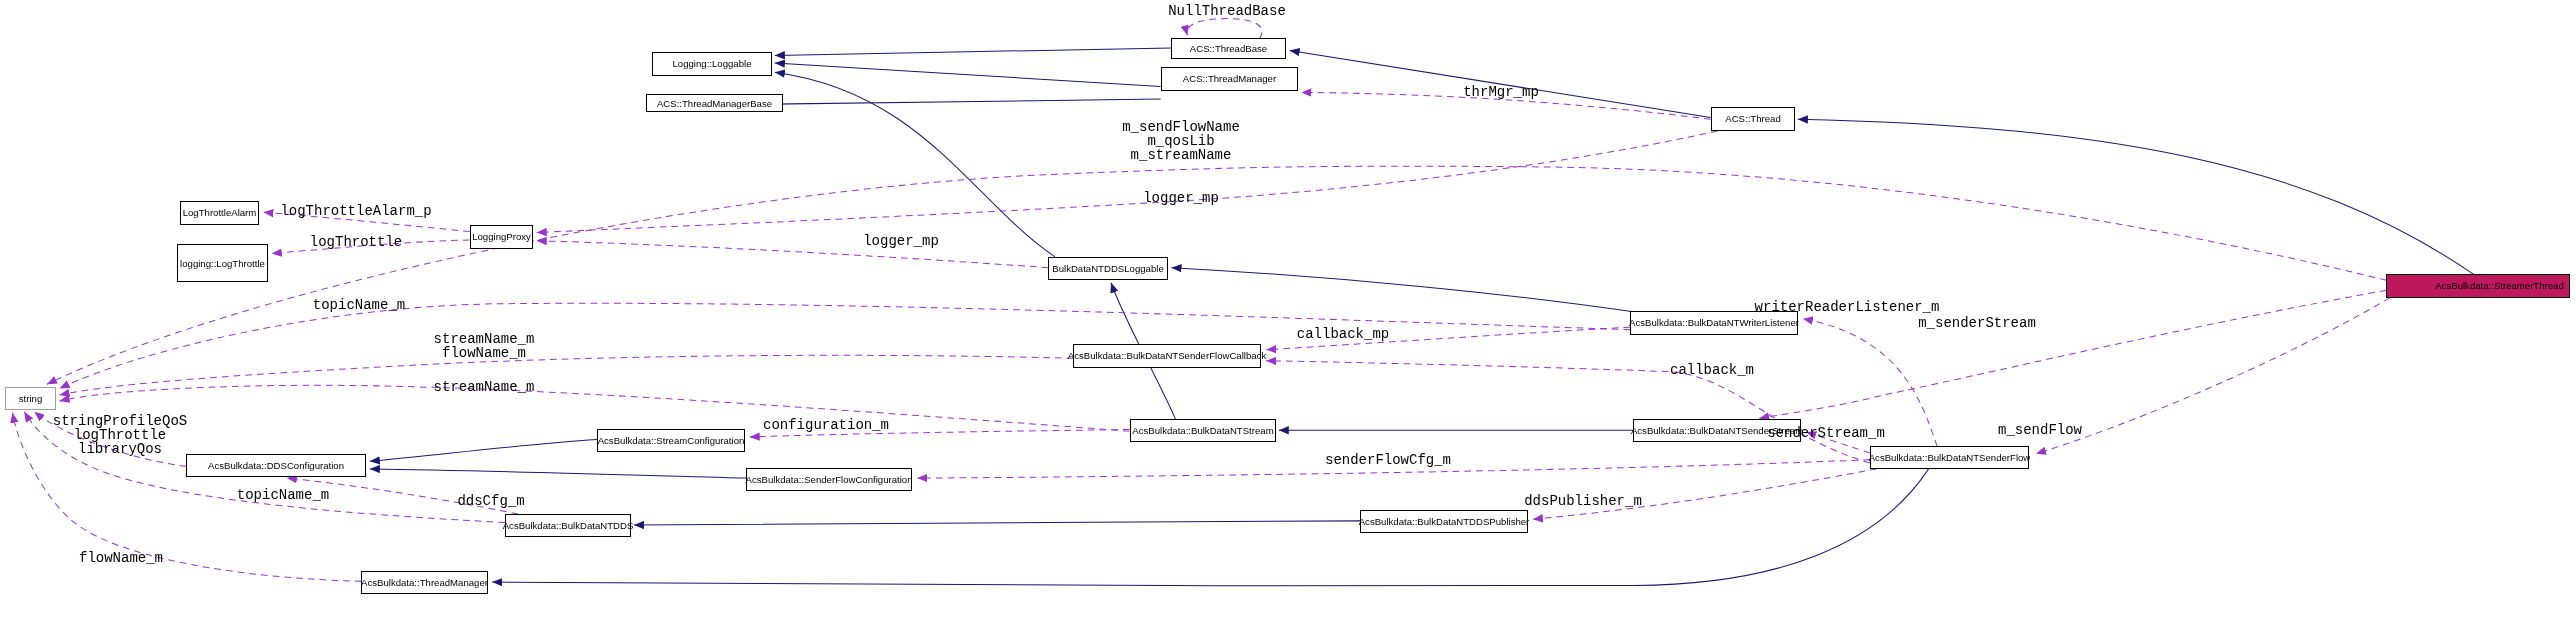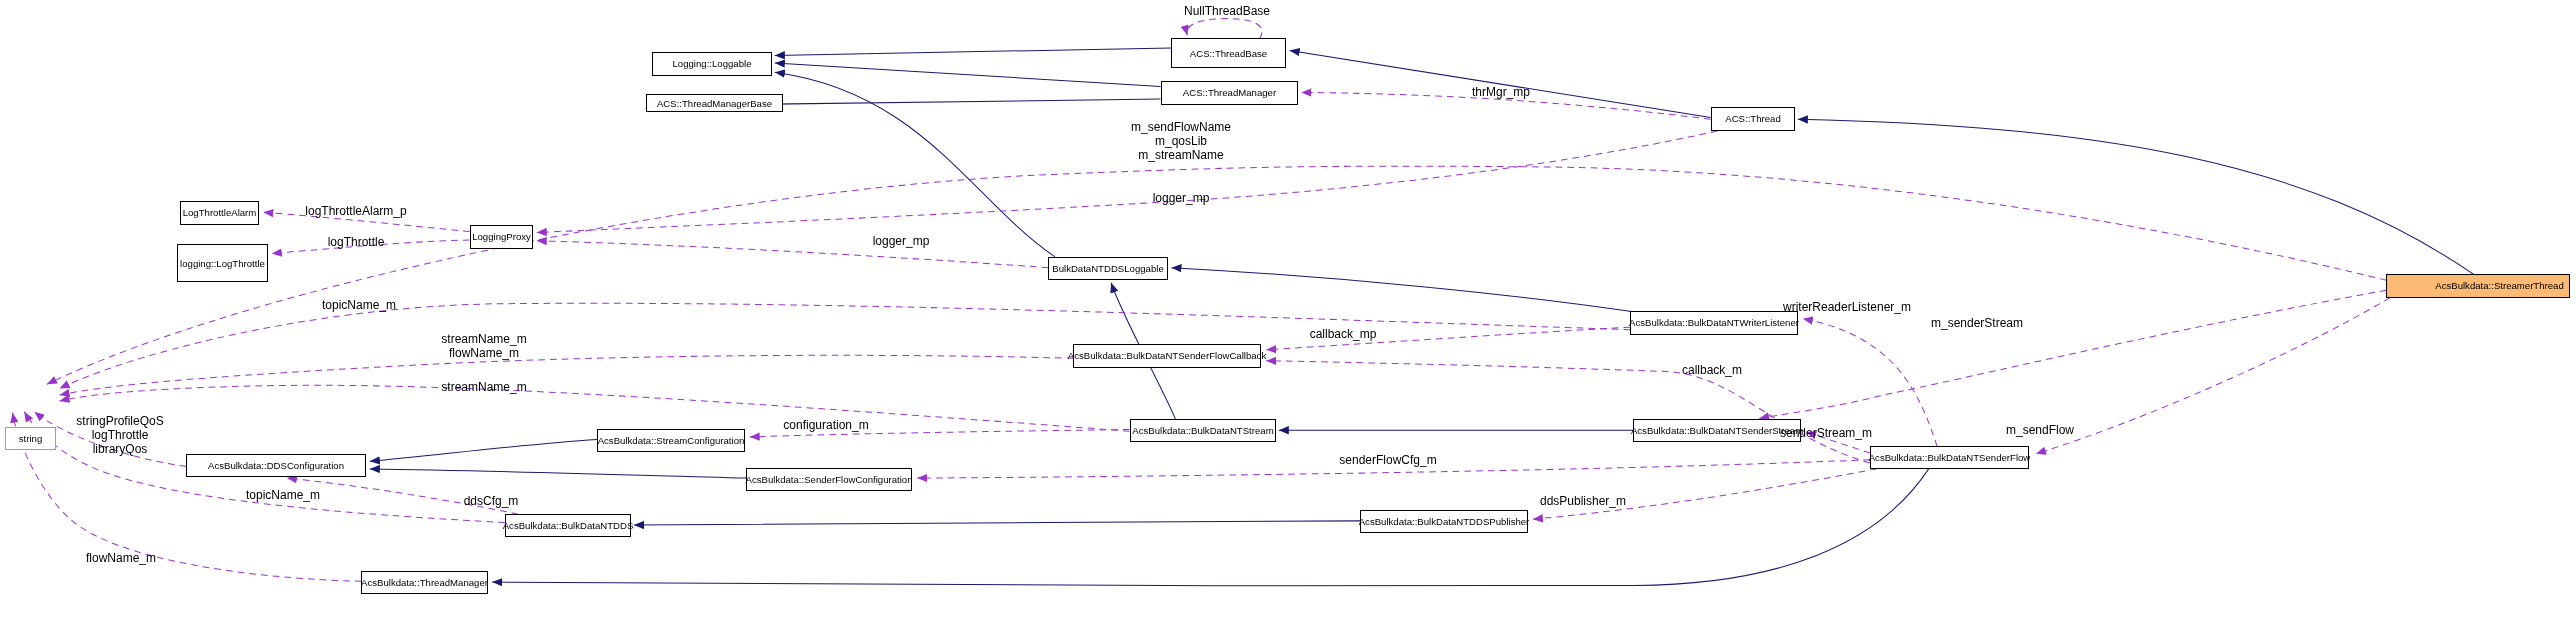--- a/index.html
+++ b/index.html
@@ -2,24 +2,24 @@
 <html style="font-size:13.4px"><head>
 <meta charset="utf-8">
 <style>
   html,body{margin:0;padding:0;background:#fff;}
   .canvas{position:relative;width:2576px;height:625px;background:#ffffff;
           font-family:"Liberation Sans",sans-serif;overflow:hidden;}
   .edges{position:absolute;left:0;top:0;z-index:1;}
   .node{position:absolute;z-index:2;border:0.8px solid #000;background:#fff;
         display:flex;align-items:center;justify-content:center;
         font-size:9.6px;color:#000;white-space:nowrap;box-sizing:border-box;}
-  .node.hl{background:#fdba74;padding-left:43px;}
-  .node.ext{border-color:#9e9e9e;margin-top:40px;}
+  .node.hl{background:#be185d;padding-left:43px;}
+  .node.ext{border-color:#9e9e9e;}
   .elabel{position:absolute;z-index:3;transform:translate(-50%,-50%);
-          font-size:12px;color:#000;white-space:nowrap;}
+          font-size:14px;color:#000;white-space:nowrap;font-family:Liberation Mono, monospace;}
 </style>
 </head>
 <body>
 
 <div class="canvas">
 
   <svg class="edges" width="2576" height="625" viewBox="0 0 3072 745">
     <defs>
       <marker id="mS" markerUnits="userSpaceOnUse" markerWidth="14" markerHeight="10" refX="12" refY="5" orient="auto">
         <path d="M0,0 L12,5 L0,10 z" fill="#191970"></path>
@@ -67,22 +67,22 @@
       <path d="M2850,355 C2740,420 2560,500 2428,541" marker-end="url(#mD)"></path>
       <path d="M2310,532 C2290,470 2260,400 2150,380" marker-end="url(#mD)"></path>
       <path d="M1944,390 C1800,398 1650,408 1510,417" marker-end="url(#mD)"></path>
       <path d="M2230,552 C2120,520 2070,448 1990,443 C1830,437 1660,433 1510,430" marker-end="url(#mD)"></path>
       <path d="M2238,559 C2100,585 1960,607 1828,619" marker-end="url(#mD)"></path>
     </g>
   </svg>
 
   <div class="node" style="left:652px;top:52px;width:120px;height:23.5px">Logging::Loggable</div>
   <div class="node" style="left:646px;top:94px;width:137px;height:18px">ACS::ThreadManagerBase</div>
-  <div class="node" style="left:1171px;top:38px;width:115px;height:30px">ACS::ThreadBase</div>
-  <div class="node" style="left:1161px;top:81px;width:137px;height:23.5px">ACS::ThreadManager</div>
+  <div class="node" style="left:1171px;top:38px;width:115px;height:21px">ACS::ThreadBase</div>
+  <div class="node" style="left:1161px;top:67px;width:137px;height:23.5px">ACS::ThreadManager</div>
   <div class="node" style="left:1711px;top:107px;width:84px;height:23.5px">ACS::Thread</div>
   <div class="node hl" style="left:2386px;top:274px;width:184px;height:23.5px">AcsBulkdata::StreamerThread</div>
   <div class="node" style="left:180px;top:201px;width:79px;height:23.5px">LogThrottleAlarm</div>
   <div class="node" style="left:177px;top:244px;width:91px;height:38px">logging::LogThrottle</div>
   <div class="node" style="left:470px;top:225px;width:63px;height:23.5px">LoggingProxy</div>
   <div class="node" style="left:1048px;top:257px;width:120px;height:22.6px">BulkDataNTDDSLoggable</div>
   <div class="node" style="left:1630px;top:311px;width:168px;height:23.5px">AcsBulkdata::BulkDataNTWriterListener</div>
   <div class="node" style="left:1073px;top:344px;width:188px;height:23.5px">AcsBulkdata::BulkDataNTSenderFlowCallback</div>
   <div class="node ext" style="left:5px;top:387px;width:51px;height:22.6px">string</div>
   <div class="node" style="left:597px;top:429px;width:148px;height:22.6px">AcsBulkdata::StreamConfiguration</div>

